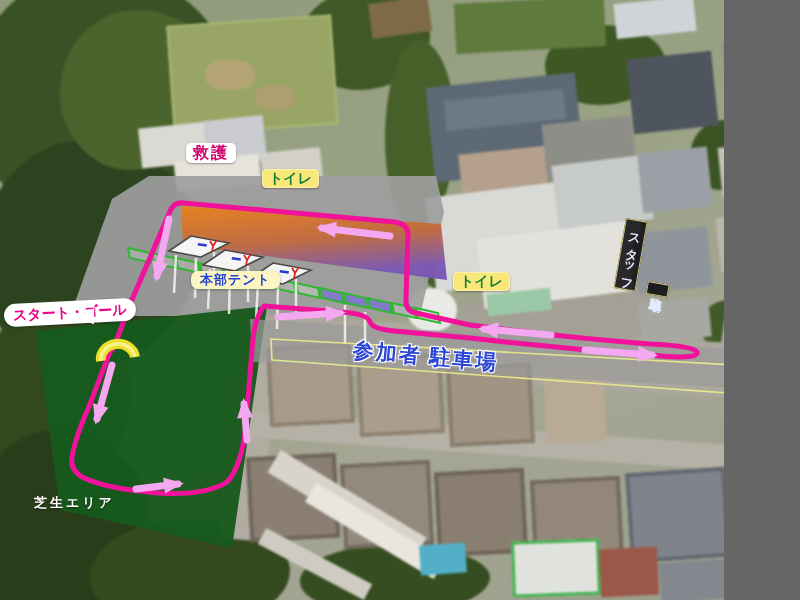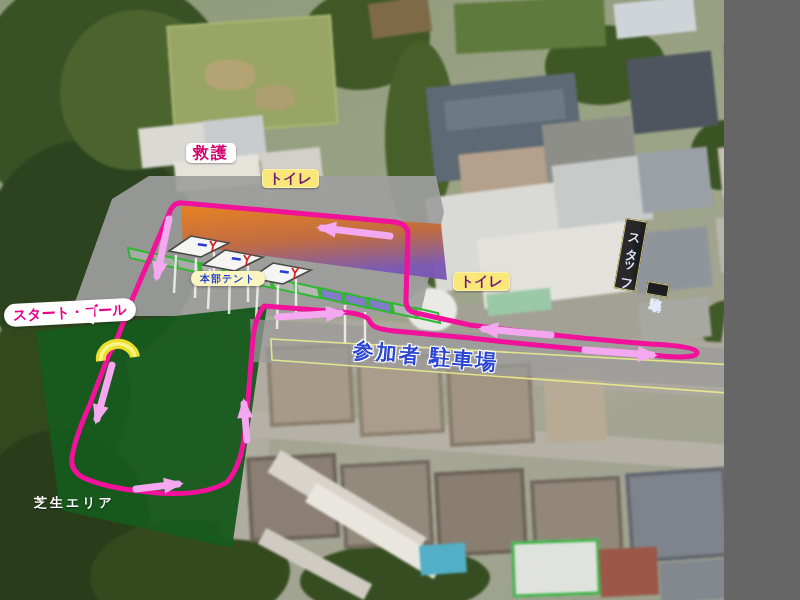--- a/index.html
+++ b/index.html
@@ -7,25 +7,25 @@
   #stage{position:relative;width:724px;height:600px;overflow:hidden;
          background:linear-gradient(160deg,#8e9a7b,#9aa284 40%,#a5a694 70%,#9aa08b);}
   
   #photo{position:absolute;inset:0;filter:blur(1.3px) saturate(1.04);}
   .p{position:absolute;}
   .b{border-radius:48% 52% 56% 44% / 52% 46% 54% 48%;}
   
   #ovl{position:absolute;inset:0;}
   
   .lbl{position:absolute;white-space:nowrap;font-weight:bold;line-height:1.1;}
-  .ylbl{background:#f9e779;color:#701a75;font-size:14px;padding:1px 6px;border-radius:4px;
+  .ylbl{background:#f9e779;color:#15803d;font-size:14px;padding:1px 6px;border-radius:4px;
         border:1px solid #fdf3b0;box-shadow:0 1px 2px rgba(0,0,0,.35);}
   .first-aid{background:#ffffff;color:#d4006e;font-size:16px;letter-spacing:2px;
         padding:1px 7px;border-radius:5px;box-shadow:0 1px 2px rgba(0,0,0,.35);}
-  .hq{background:#fbf5c2;color:#2343cf;font-size:10px;letter-spacing:1px;
+  .hq{background:#fbf5c2;color:#2343cf;font-size:13px;letter-spacing:1px;
         padding:2px 9px;border-radius:7px;box-shadow:0 1px 3px rgba(0,0,0,.35);}
   .bubble{background:#ffffff;color:#e8008a;font-size:14px;padding:4px 9px;border-radius:13px;
         transform:rotate(-3deg);box-shadow:0 1px 3px rgba(0,0,0,.3);}
   .bubble::after{content:"";position:absolute;left:60%;bottom:-11px;width:0;height:0;
         border:9px solid transparent;border-top:14px solid #ffffff;transform:rotate(-28deg);}
   .staff{background:rgba(8,8,12,.85);color:#e6ecff;font-size:12.5px;letter-spacing:1px;
         border:1px solid #cfc27a;padding:4px 3px;writing-mode:vertical-rl;text-orientation:upright;
         transform:rotate(10deg);transform-origin:top left;}
   .pp{color:#2b46d4;font-size:21px;letter-spacing:2px;transform:rotate(5deg);transform-origin:left top;
         text-shadow:-1px -1px 0 #fff,1px -1px 0 #fff,-1px 1px 0 #fff,1px 1px 0 #fff,0 0 3px #fff;}

